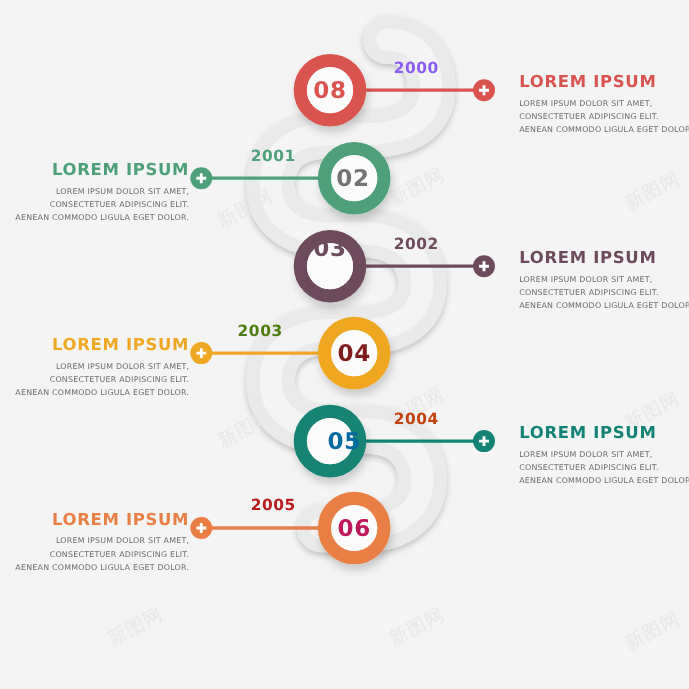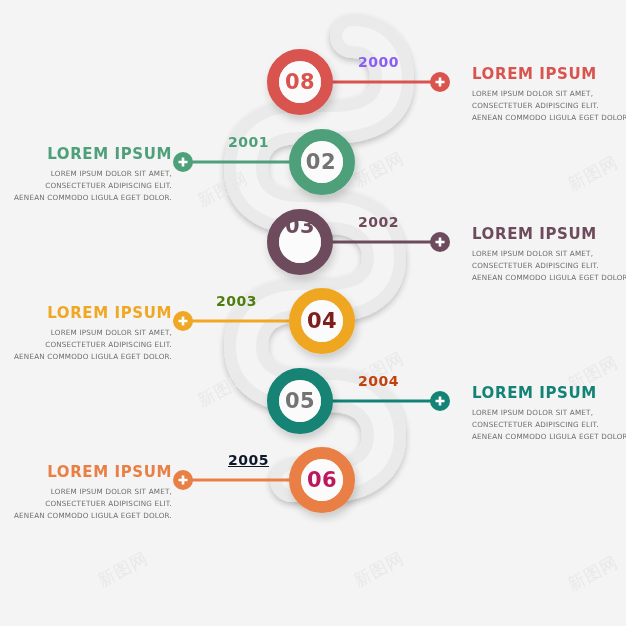--- a/index.html
+++ b/index.html
@@ -240,37 +240,37 @@
         </div>
       </div>
       <div class="row" style="top: 361px;">
         <svg class="row-svg" width="626" height="120" viewBox="0 0 626 120">
           <line x1="300" y1="40" x2="440" y2="40" stroke="#128375" stroke-width="3"></line>
           <circle cx="440" cy="40" r="10" fill="#128375"></circle>
           <path d="M 435.5 38.7 h 3.2 v -3.2 h 2.6 v 3.2 h 3.2 v 2.6 h -3.2 v 3.2 h -2.6 v -3.2 h -3.2 z" fill="#ffffff"></path>
           <circle cx="300" cy="40" r="27" fill="none" stroke="#128375" stroke-width="12" filter="url(#ringShadow)"></circle>
           <circle cx="300" cy="40" r="21" fill="#fbfbfb"></circle>
         </svg>
-        <div class="marker-num" style="left: 272px; top: 28px; color: #737373;">05</div>
+        <div class="marker-num" style="left: 272px; top: 28px; color: #0369a1; text-align: right;">05</div>
         <div class="year" style="color: #c2410c; top: 12px; left: 358px;">2004</div>
         <div class="txtblock align-left" style="top: 23px; left: 472px;">
           <p class="title" style="color: rgb(18, 131, 117);">LOREM IPSUM</p>
           <p class="body">LOREM IPSUM DOLOR SIT AMET, CONSECTETUER ADIPISCING ELIT. AENEAN COMMODO LIGULA EGET DOLOR.</p>
         </div>
       </div>
       <div class="row" style="top: 440px;">
         <svg class="row-svg" width="626" height="120" viewBox="0 0 626 120">
           <line x1="183" y1="40" x2="322" y2="40" stroke="#e97f45" stroke-width="3"></line>
           <circle cx="183" cy="40" r="10" fill="#e97f45"></circle>
           <path d="M 178.5 38.7 h 3.2 v -3.2 h 2.6 v 3.2 h 3.2 v 2.6 h -3.2 v 3.2 h -2.6 v -3.2 h -3.2 z" fill="#ffffff"></path>
           <circle cx="322" cy="40" r="27" fill="none" stroke="#e97f45" stroke-width="12" filter="url(#ringShadow)"></circle>
           <circle cx="322" cy="40" r="21" fill="#fbfbfb"></circle>
         </svg>
         <div class="marker-num" style="left: 294px; top: 28px; color: #be185d;">06</div>
-        <div class="year" style="color: #0f172a; top: 12px; left: 228px; text-decoration: underline;">2005</div>
+        <div class="year" style="color: #b91c1c; top: 12px; left: 228px;">2005</div>
         <div class="txtblock align-right" style="top: 23px; left: 12px;">
           <p class="title" style="color: rgb(233, 127, 69);">LOREM IPSUM</p>
           <p class="body">LOREM IPSUM DOLOR SIT AMET, CONSECTETUER ADIPISCING ELIT. AENEAN COMMODO LIGULA EGET DOLOR.</p>
         </div>
       </div>
     </div>
 
 </div>
 
 </body></html>

